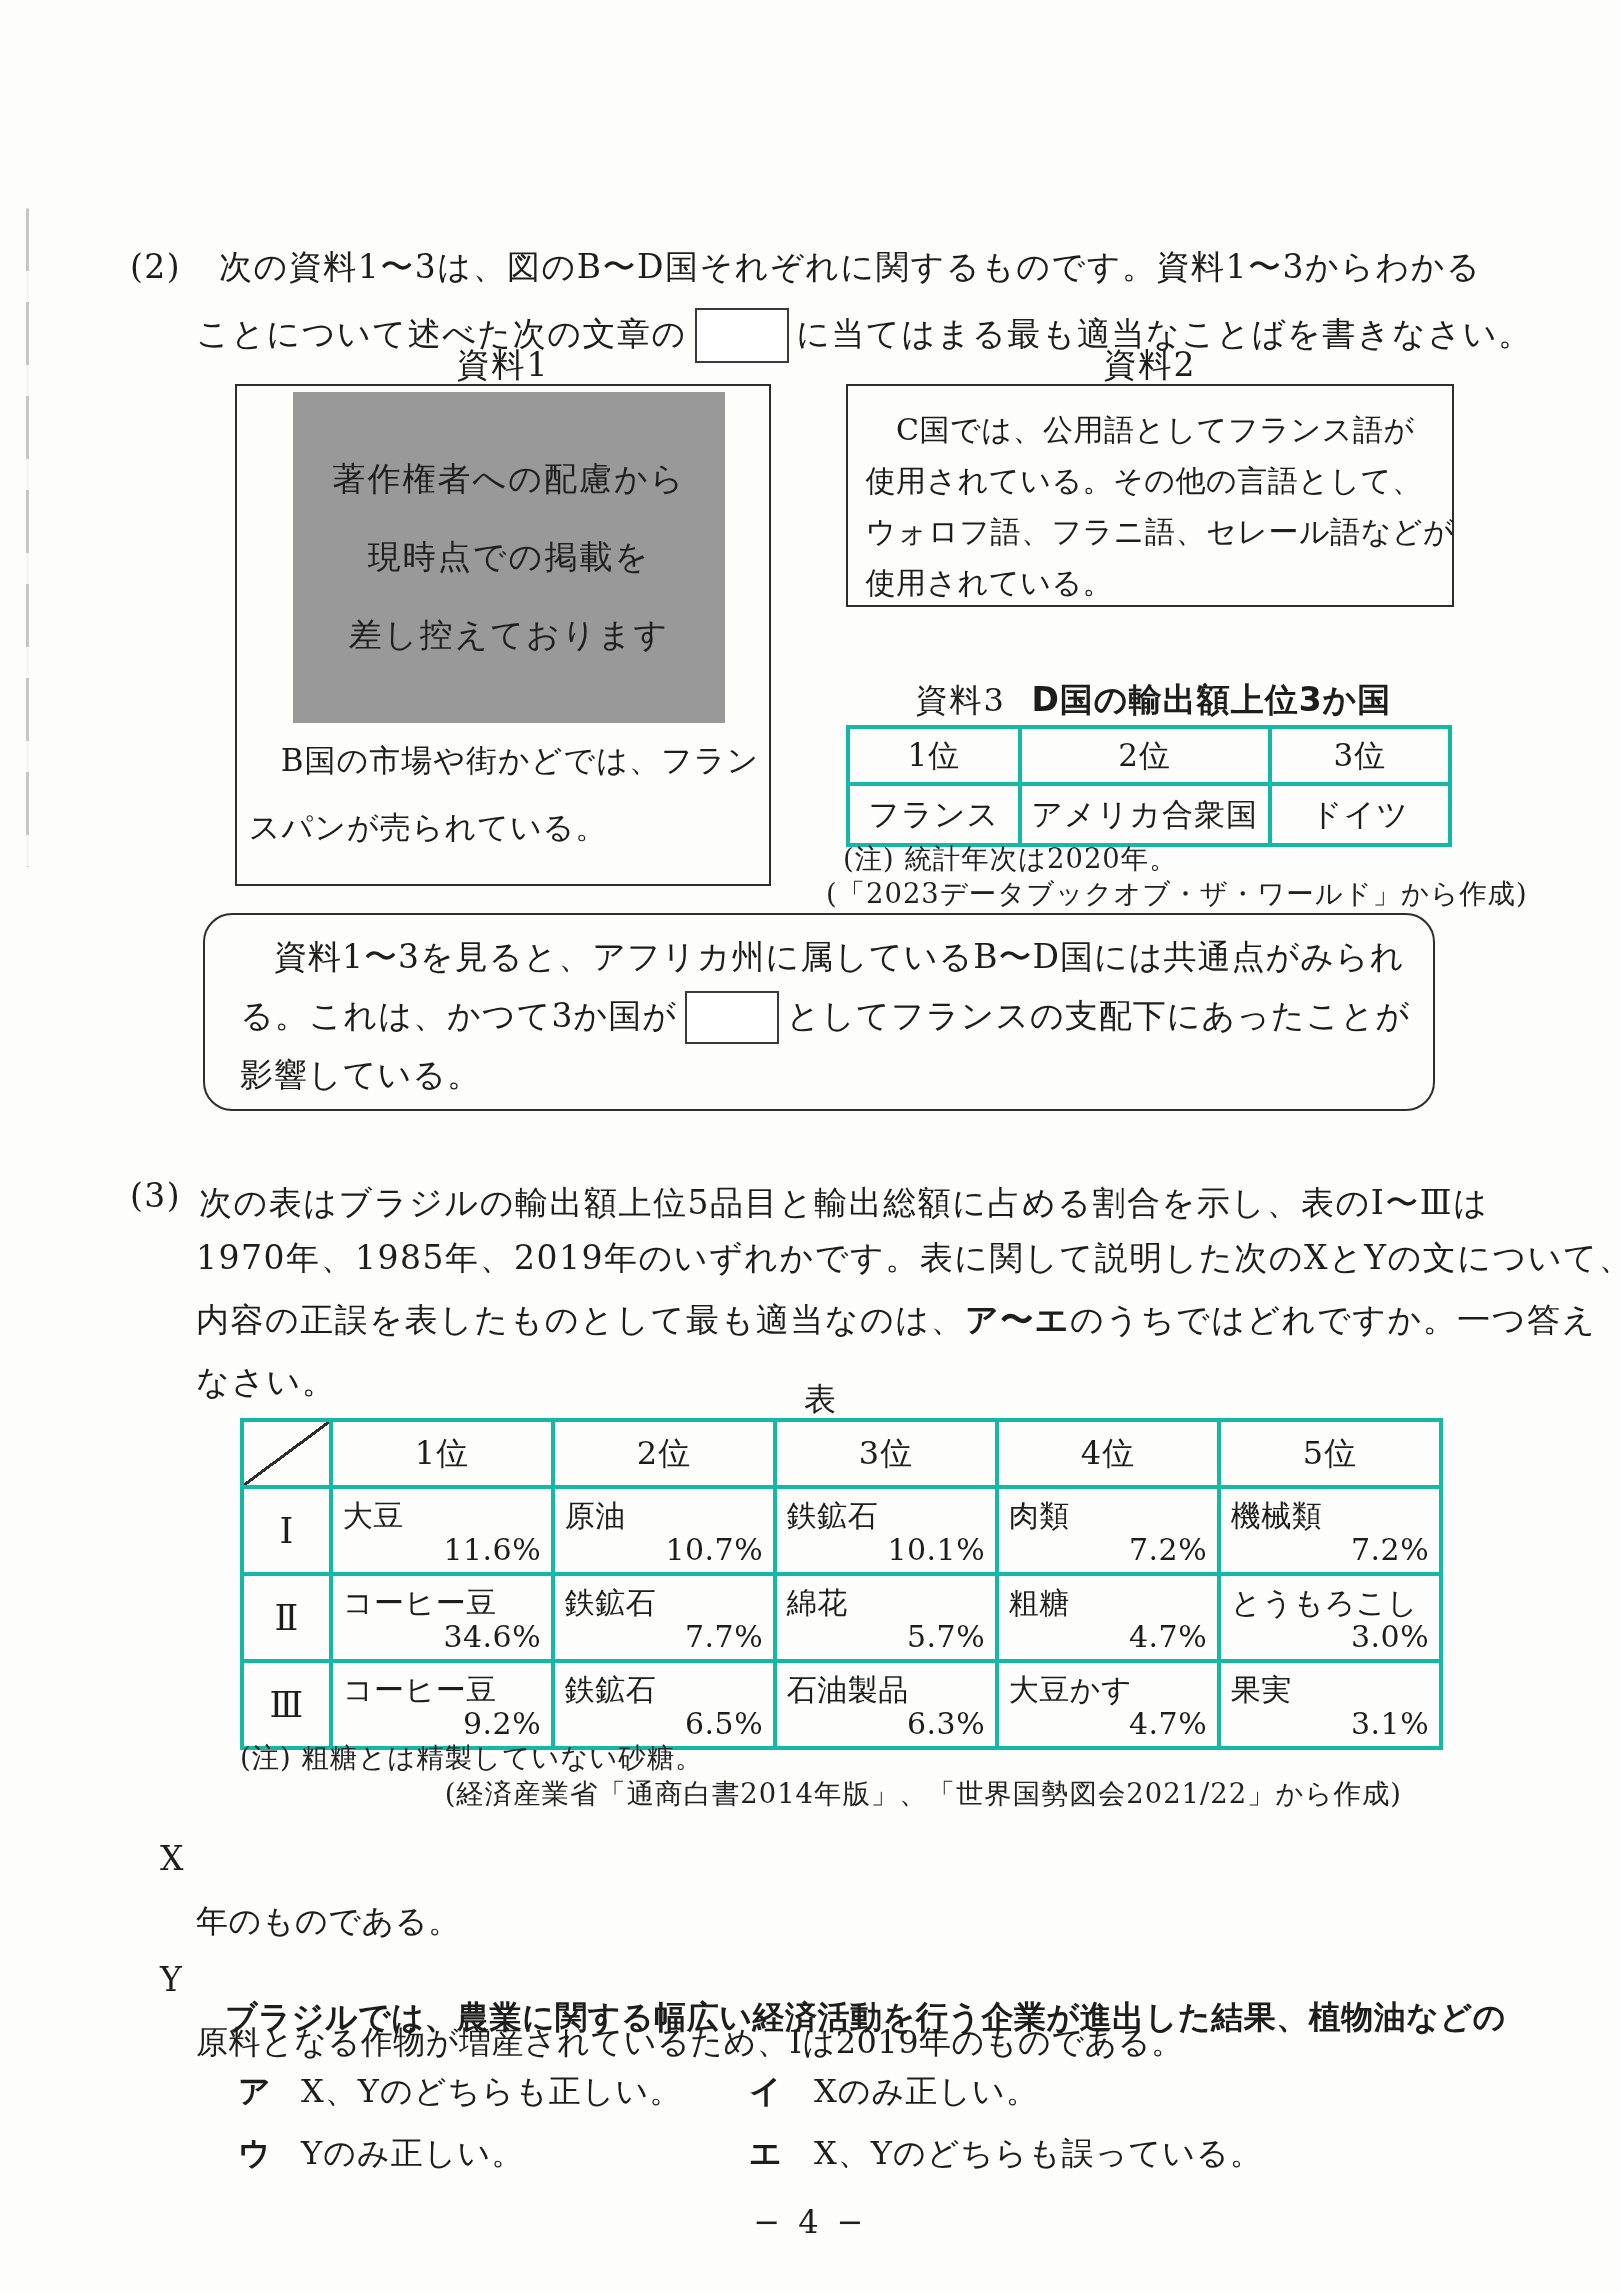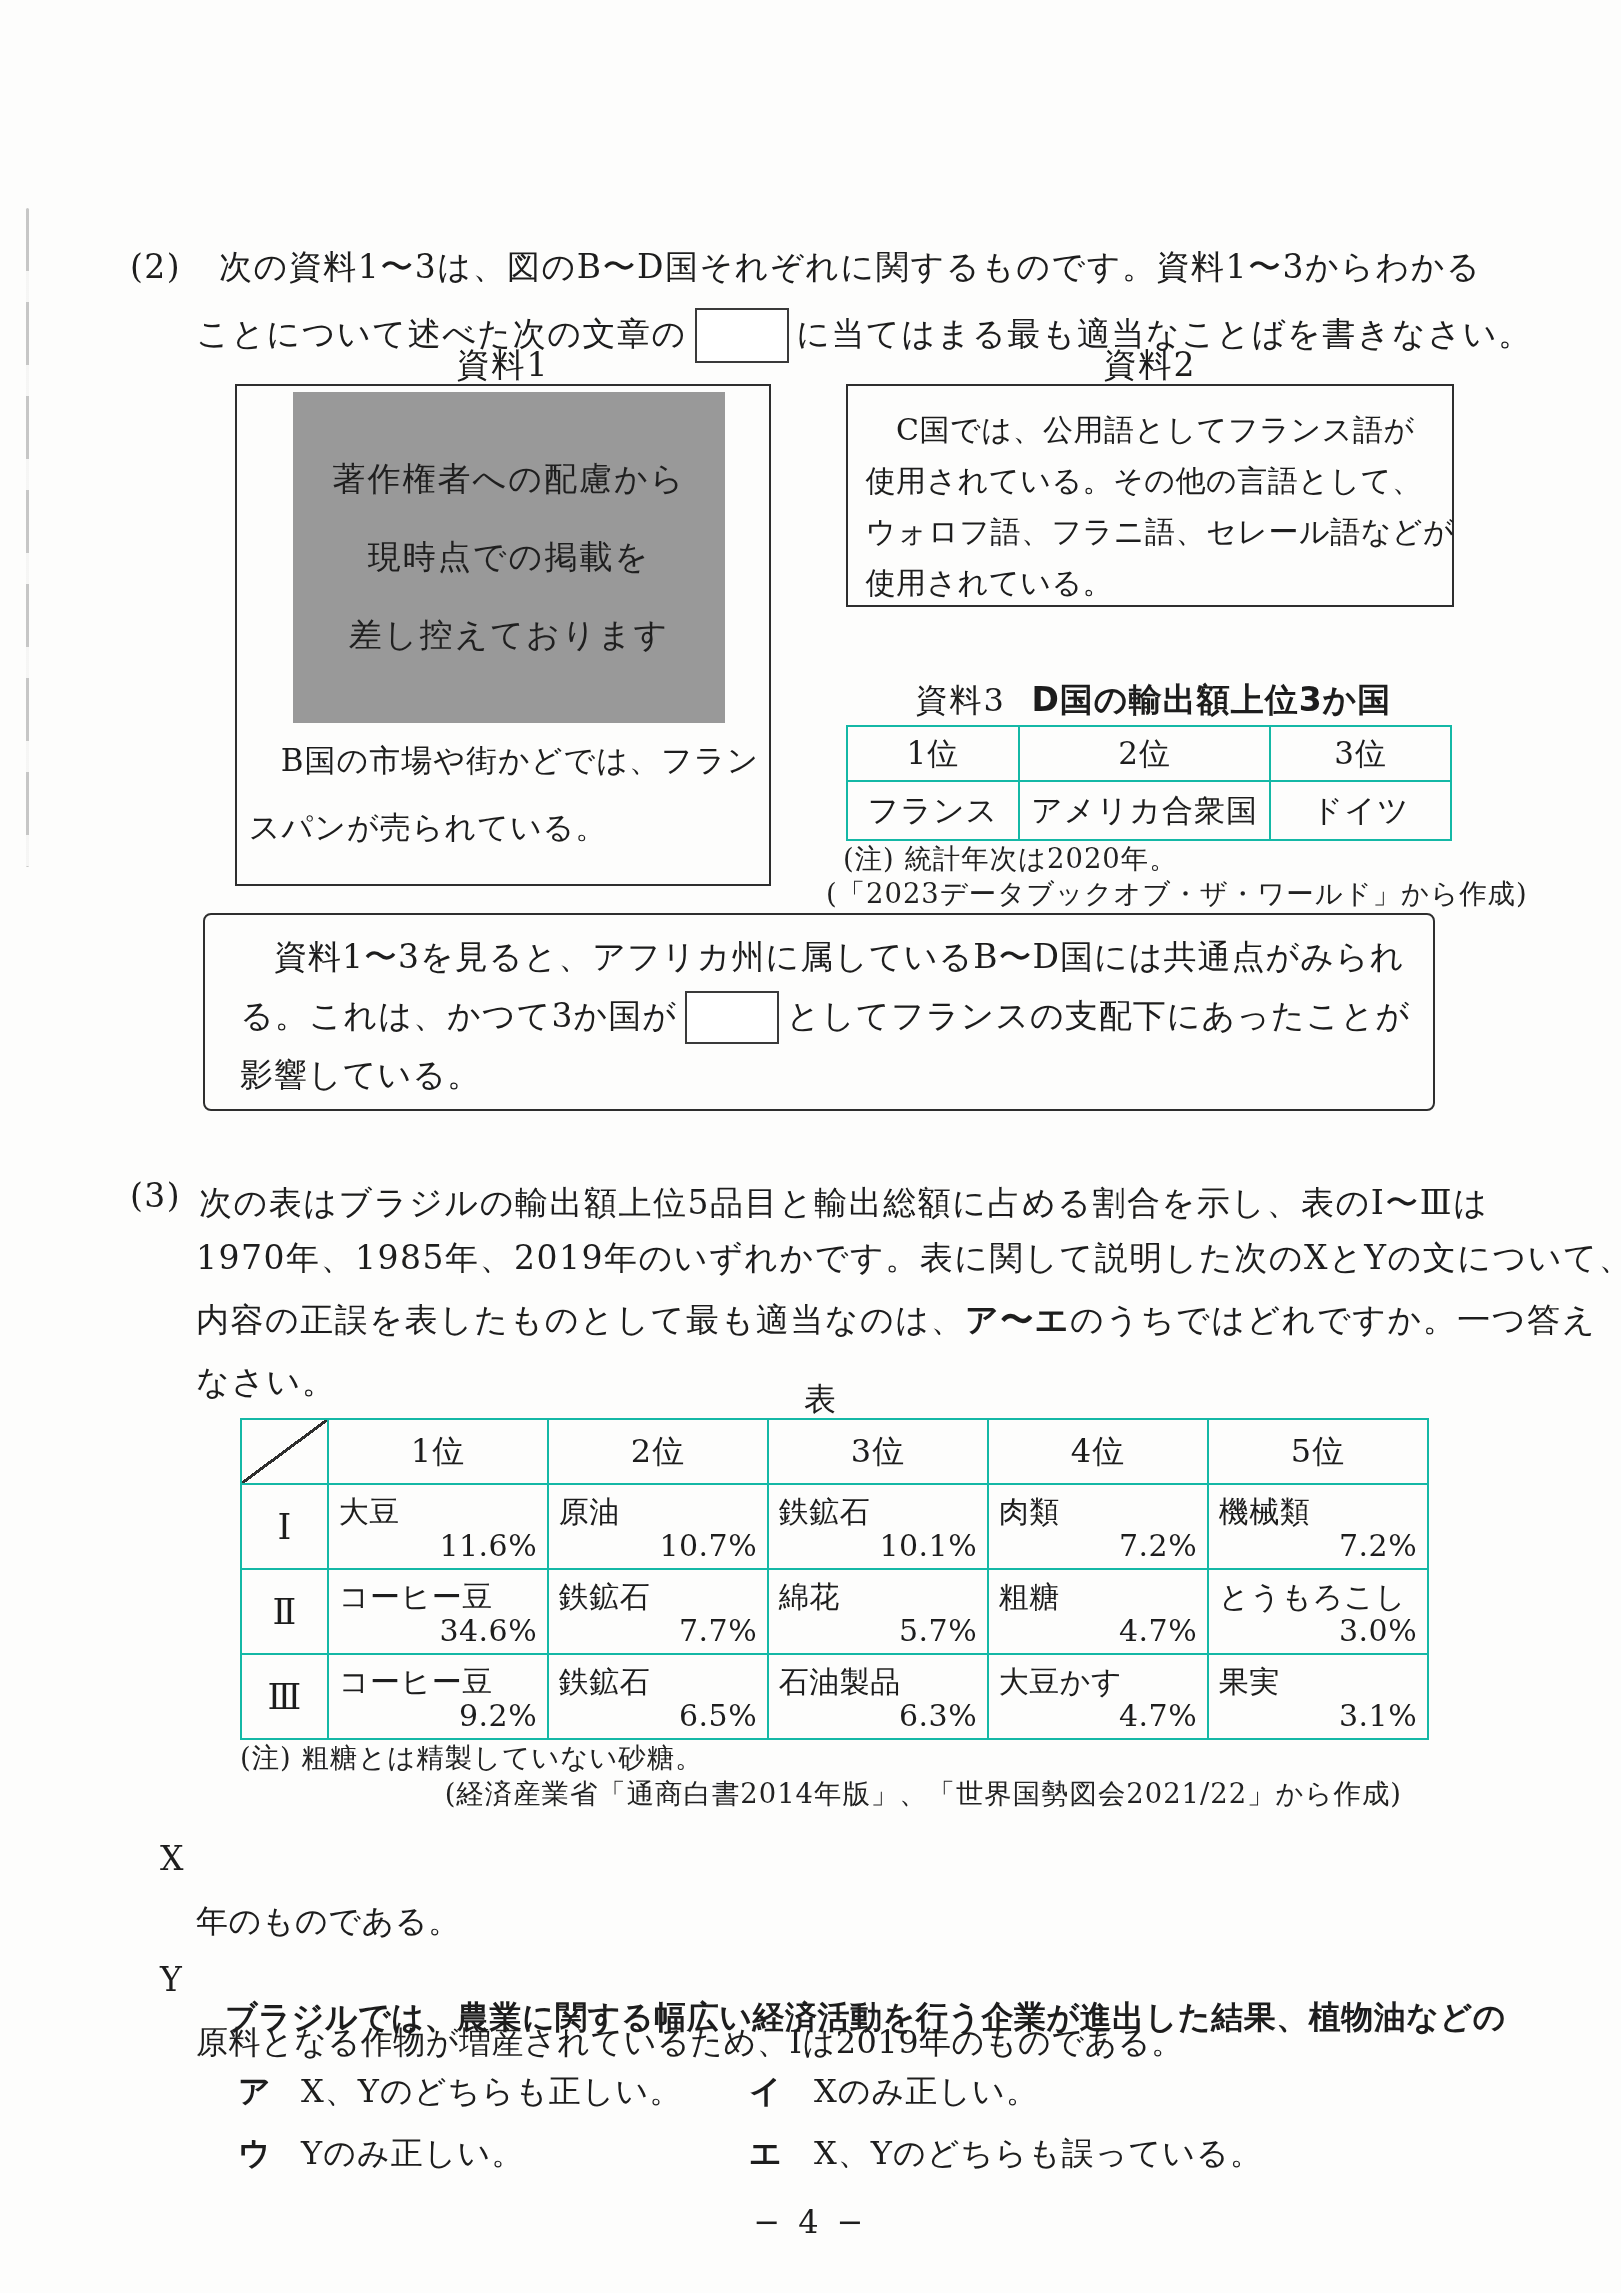--- a/index.html
+++ b/index.html
@@ -35,31 +35,31 @@
   #s1-caption{position:absolute; left:11.8px; top:341px; width:506px; font-size:31px; letter-spacing:1px; line-height:67px;}
   
   #s2-title{left:846px; top:343px; width:608px; text-align:center; font-size:33px; letter-spacing:2px;}
   #s2-box{left:846px; top:384px; width:608px; height:223px; border:2.9px solid #2e2e2e; box-sizing:border-box; padding:17.6px 17.6px 0 17.6px;}
   #s2-box .s2-line{font-size:30px; letter-spacing:0.5px; line-height:51px; white-space:nowrap;}
   
   #s3-head{left:846px; top:678px; width:615px; display:flex; justify-content:center; align-items:baseline; gap:25.5px;}
   #s3-label{font-size:32px; letter-spacing:2px;}
   #s3-title{font-size:33px; letter-spacing:1px;}
   table.doc{border-collapse:collapse;}
-  table.doc th, table.doc td{border:2px solid #14b8a6; text-align:center; font-weight:normal;}
+  table.doc th, table.doc td{border:4px solid #14b8a6; text-align:center; font-weight:normal;}
   #s3-table{left:846px; top:725px; width:606px;}
   #s3-table{border:2.9px solid #2e2e2e;}
   #s3-table th{height:51px; font-size:31px; letter-spacing:1px;}
   #s3-table td{height:55px; font-size:31px; letter-spacing:1px;}
   #s3-note{left:843px; top:841px;}
   #s3-source{left:826px; top:876px; width:654px; text-align:right;}
   
   #sumbox{
     left:203px; top:913px; width:1232px; height:198px; border:2.9px solid #2e2e2e;
-    border-radius:8px; box-sizing:border-box; padding:11.8px 35px 0 35px;
+    border-radius:29px; box-sizing:border-box; padding:11.8px 35px 0 35px;
   }
   #sumbox .sum-line{font-size:33px; letter-spacing:1px; line-height:59px; white-space:nowrap;}
   
   #tbl-caption{left:240px; top:1378px; width:1162px; text-align:center; font-size:32px; letter-spacing:2px;}
   #main-table{left:240px; top:1418px; width:1162px; border:2.9px solid #2e2e2e; table-layout:fixed;}
   #main-table th{height:61px; font-size:32px; letter-spacing:1px;}
   #main-table td{height:81px;}
   #main-table .corner{
     background-image:linear-gradient(to bottom right,
       transparent calc(50% - 1.5px), #2e2e2e calc(50% - 1.5px),

